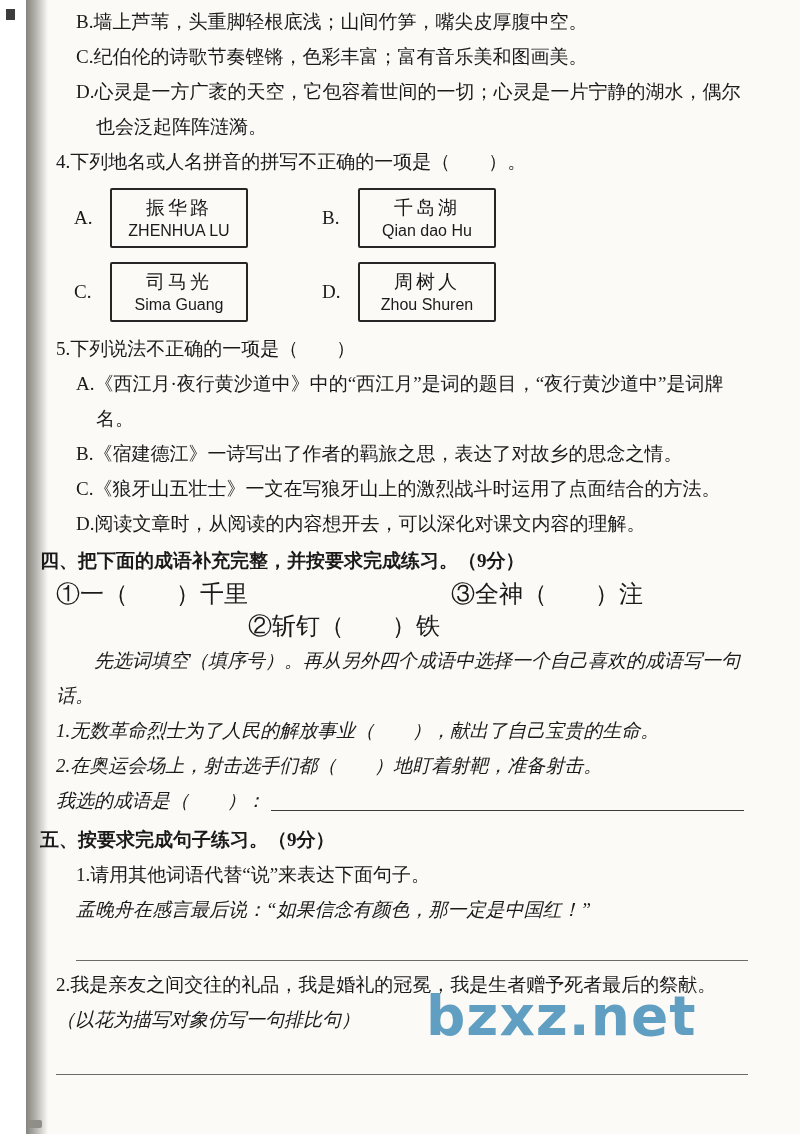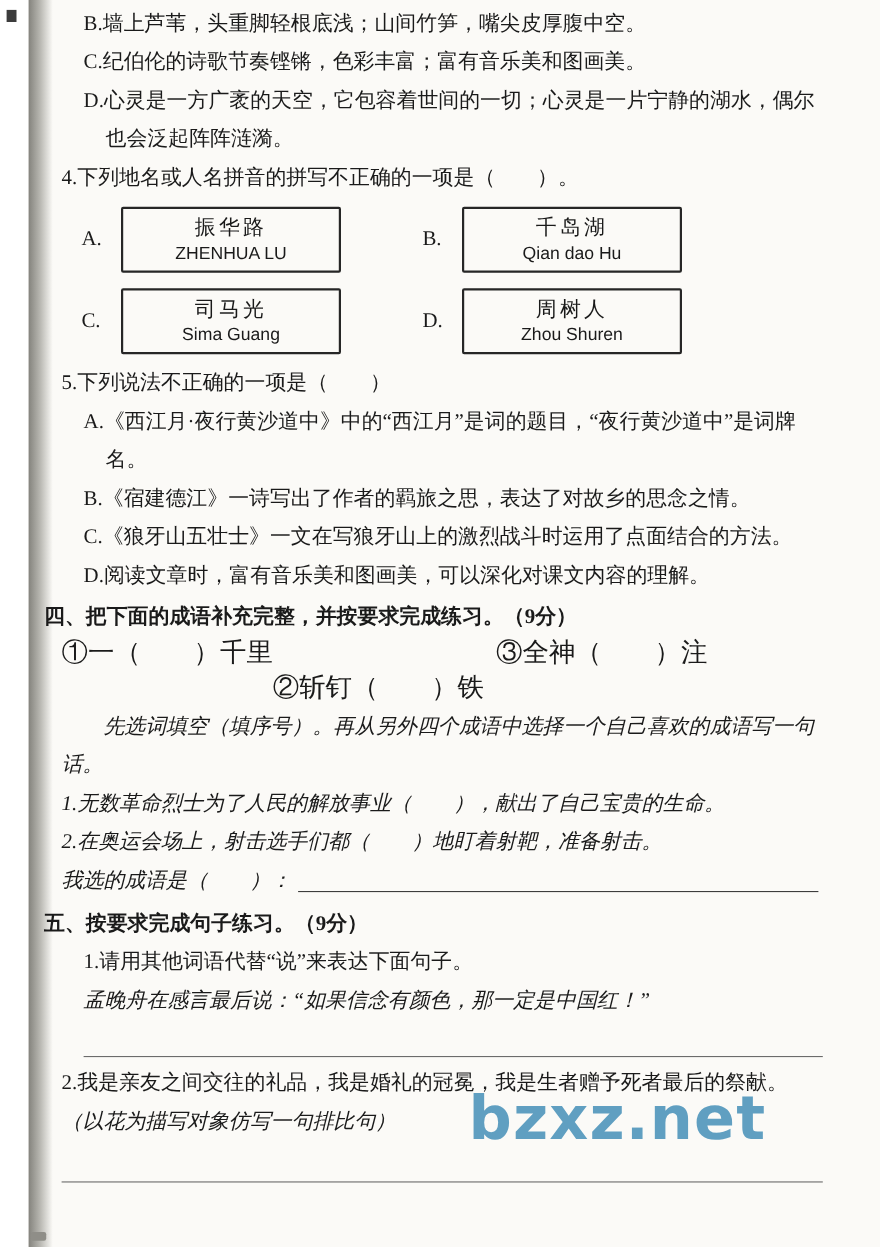--- a/index.html
+++ b/index.html
@@ -26,21 +26,21 @@
   .stem  { padding-left:0; }
   .sec-title { font-weight:700; margin-left:-16px; margin-top:2px; }
   .kai { font-style:italic; }
   .indent2 { text-indent:2em; }
 
   
   .box-row { display:flex; align-items:center; padding-left:18px; gap:74px; height:70px; margin:4px 0; }
   .box-opt { display:flex; align-items:center; gap:10px; }
   .opt-letter { font-size:19px; width:26px; flex:none; }
   .name-box {
-    width:200px; height:60px; border:2px solid #262626; border-radius:2px;
+    width:138px; height:60px; border:2px solid #262626; border-radius:2px;
     display:flex; flex-direction:column; justify-content:center; align-items:center;
   }
   .name-box .cn { font-size:19px; letter-spacing:3px; line-height:25px; }
   .name-box .py { font-size:16px; line-height:21px; font-family:"Liberation Sans","DejaVu Sans",sans-serif;text-align:center; }
 
   
   .idiom-row { display:flex; line-height:33px; font-size:24px; }
   .idiom-row span:nth-child(1){ width:192px; }
   .idiom-row span:nth-child(2){ width:203px;margin-top:32px; }
   .idiom-row span:nth-child(3){ flex:1; }
@@ -112,21 +112,21 @@
           <div class="cn">周树人</div>
           <div class="py">Zhou Shuren</div>
         </div>
       </div>
     </div>
 
     <p class="line stem">5.下列说法不正确的一项是（　　）</p>
     <p class="line opt">A.《西江月·夜行黄沙道中》中的“西江月”是词的题目，“夜行黄沙道中”是词牌名。</p>
     <p class="line opt">B.《宿建德江》一诗写出了作者的羁旅之思，表达了对故乡的思念之情。</p>
     <p class="line opt">C.《狼牙山五壮士》一文在写狼牙山上的激烈战斗时运用了点面结合的方法。</p>
-    <p class="line opt">D.阅读文章时，富有音乐美和图画美，可以深化对课文内容的理解。</p>
+    <p class="line opt">D.阅读文章时，从阅读的内容想开去，可以深化对课文内容的理解。</p>
 
     <p class="line sec-title">四、把下面的成语补充完整，并按要求完成练习。（9分）</p>
 
     <div class="idiom-row">
       <span>①一（　　）千里</span>
       <span>②斩钉（　　）铁</span>
       <span>③全神（　　）注</span>
     </div>
 
     <p class="line kai indent2">先选词填空（填序号）。再从另外四个成语中选择一个自己喜欢的成语写一句话。</p>

